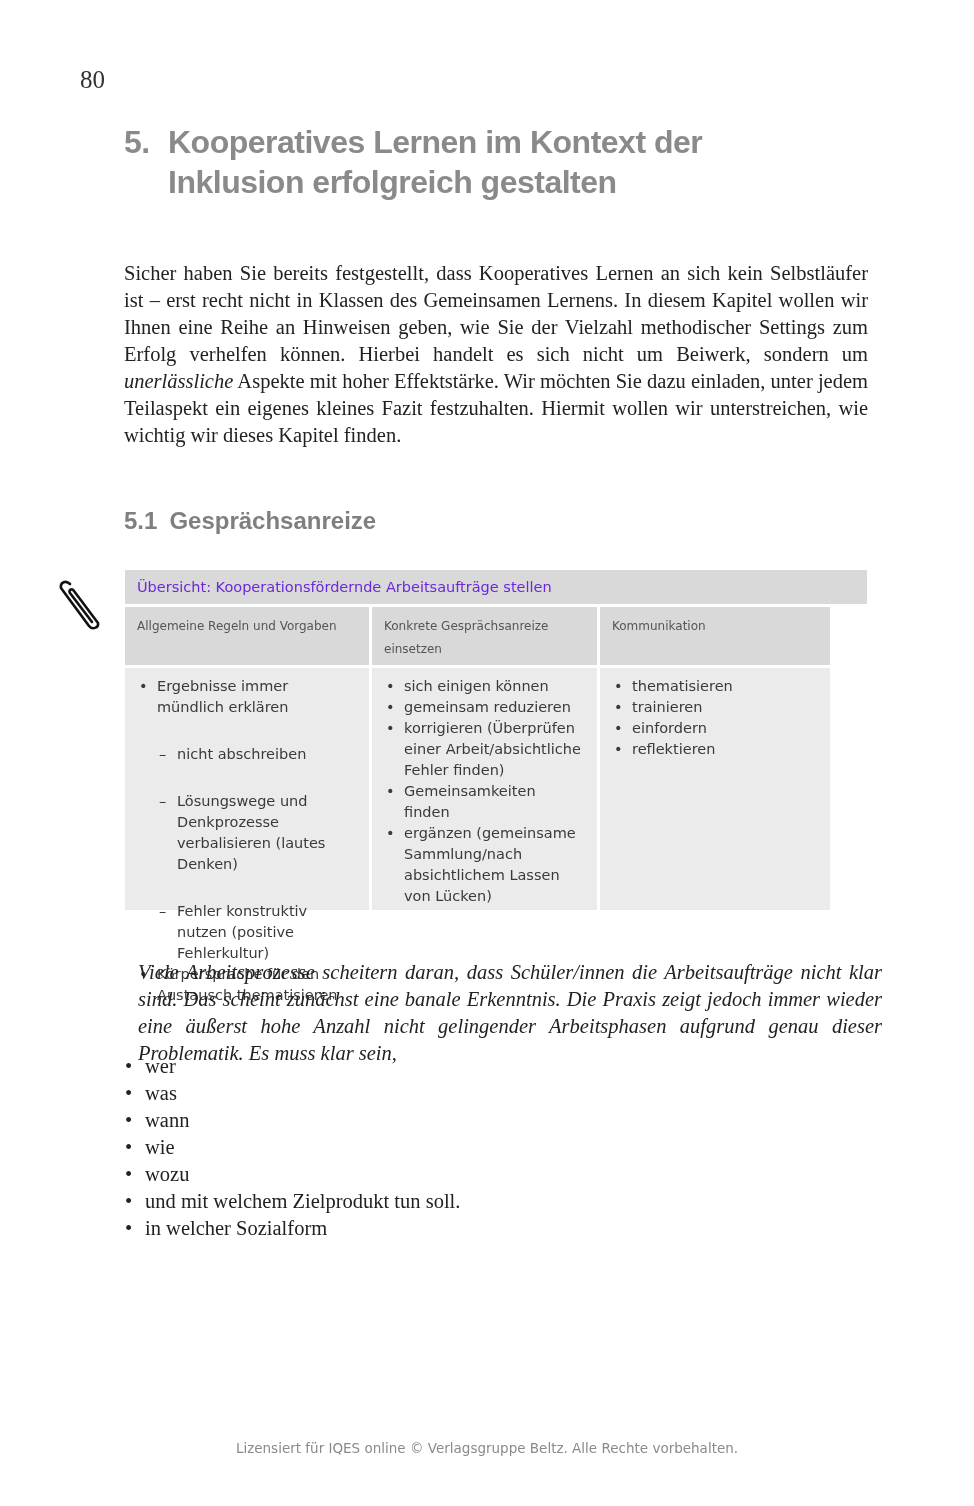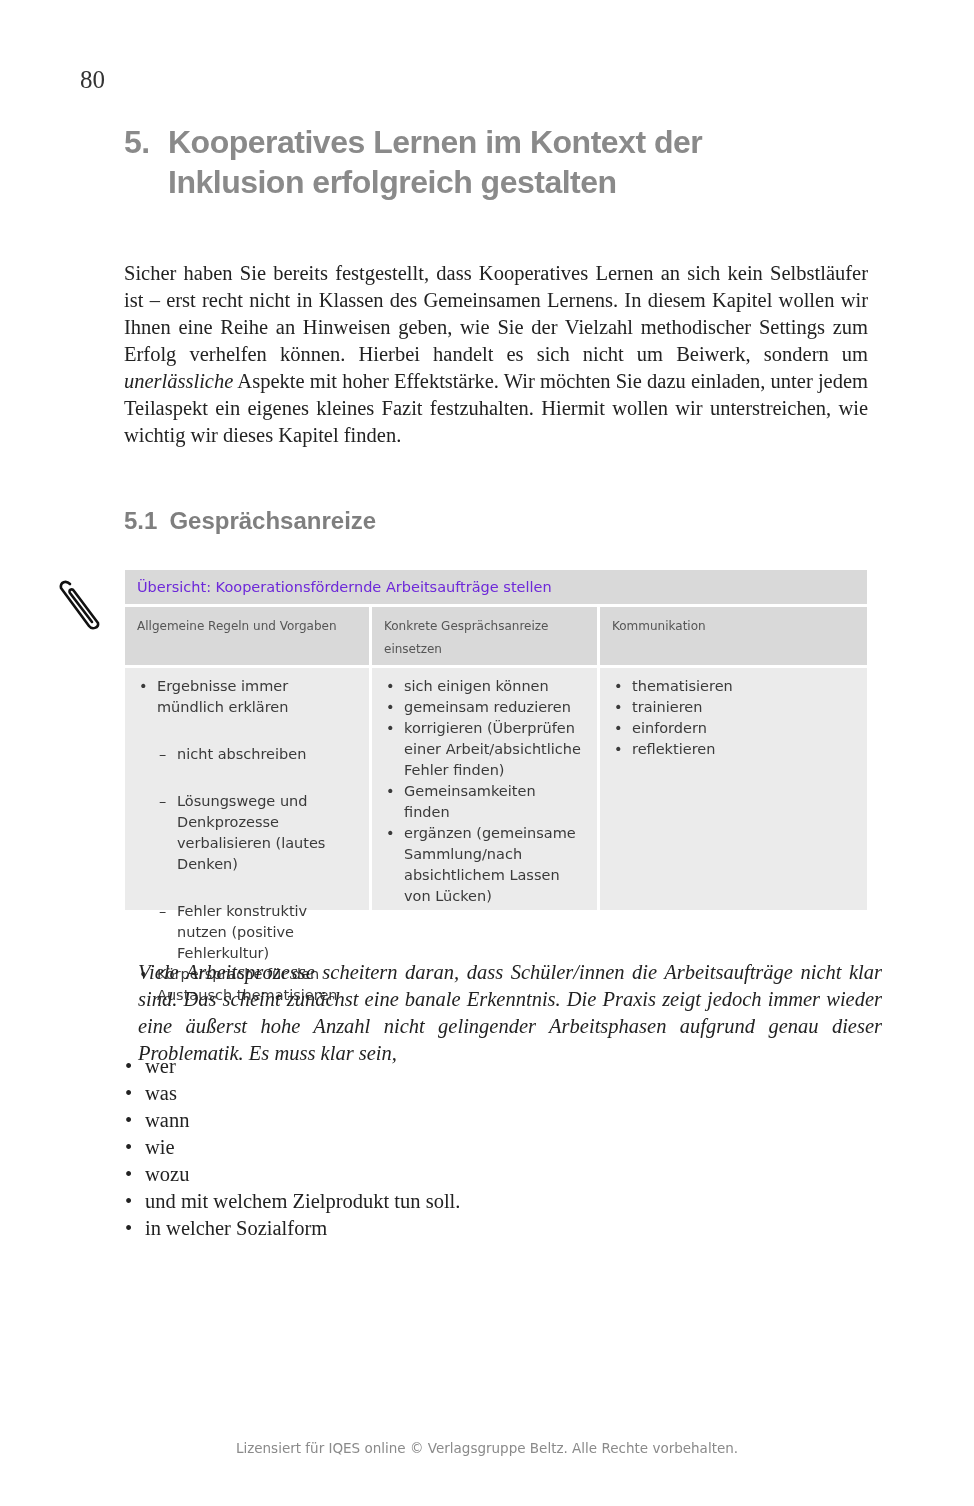--- a/index.html
+++ b/index.html
@@ -12,21 +12,21 @@
   .intro { top: 260px; }
   .body-text em { font-style: italic; }
   .section-title { position: absolute; left: 124px; top: 507px; font-family: "Liberation Sans", sans-serif; font-weight: bold; font-size: 24px; color: #7f7f7f; }
   .section-title .num { margin-right: 12px; }
   .clip-icon { position: absolute; left: 56px; top: 578px; width: 50px; height: 56px; }
   .overview { position: absolute; left: 125px; top: 570px; width: 742px; font-family: "DejaVu Sans", sans-serif; font-size: 15px; color: #3a3a3a; }
   .overview .caption { background: #d9d9d9; padding: 8px 12px; height: 18px; line-height: 18px; border-bottom: 3px solid #fff; color: #6d28d9; font-size: 14.5px; }
   .overview .row { display: flex; }
   .overview .cell { box-sizing: border-box; padding: 10px 12px; border-right: 3px solid #fff; }
   .overview .cell:last-child { border-right: none; }
-  .overview .c1 { width: 247px; } .overview .c2 { width: 228px; } .overview .c3 { width: 267px; }
+  .overview .c1 { width: 247px; } .overview .c2 { width: 228px; } .overview .c3 { width: 230px; }
   .overview .head .cell { background: #d9d9d9; line-height: 23px; height: 58px; color: #555; font-size: 12px; padding-top: 8px; }
   .overview .head { border-bottom: 3px solid #fff; }
   .overview .content .cell { background: #ebebeb; height: 242px; padding-top: 8px; font-size: 14.5px; line-height: 21px; }
   ul.bl { margin: 0; padding: 0; list-style: none; }
   ul.bl > li { position: relative; padding-left: 20px; }
   ul.bl > li::before { content: "•"; position: absolute; left: 2px; }
   ul.dl { margin: 0; padding: 0; list-style: none; }
   ul.dl > li { position: relative; padding-left: 20px; margin-top: 26px; }
   ul.dl > li::before { content: "–"; position: absolute; left: 2px; }
   .body2 { top: 945px; }

